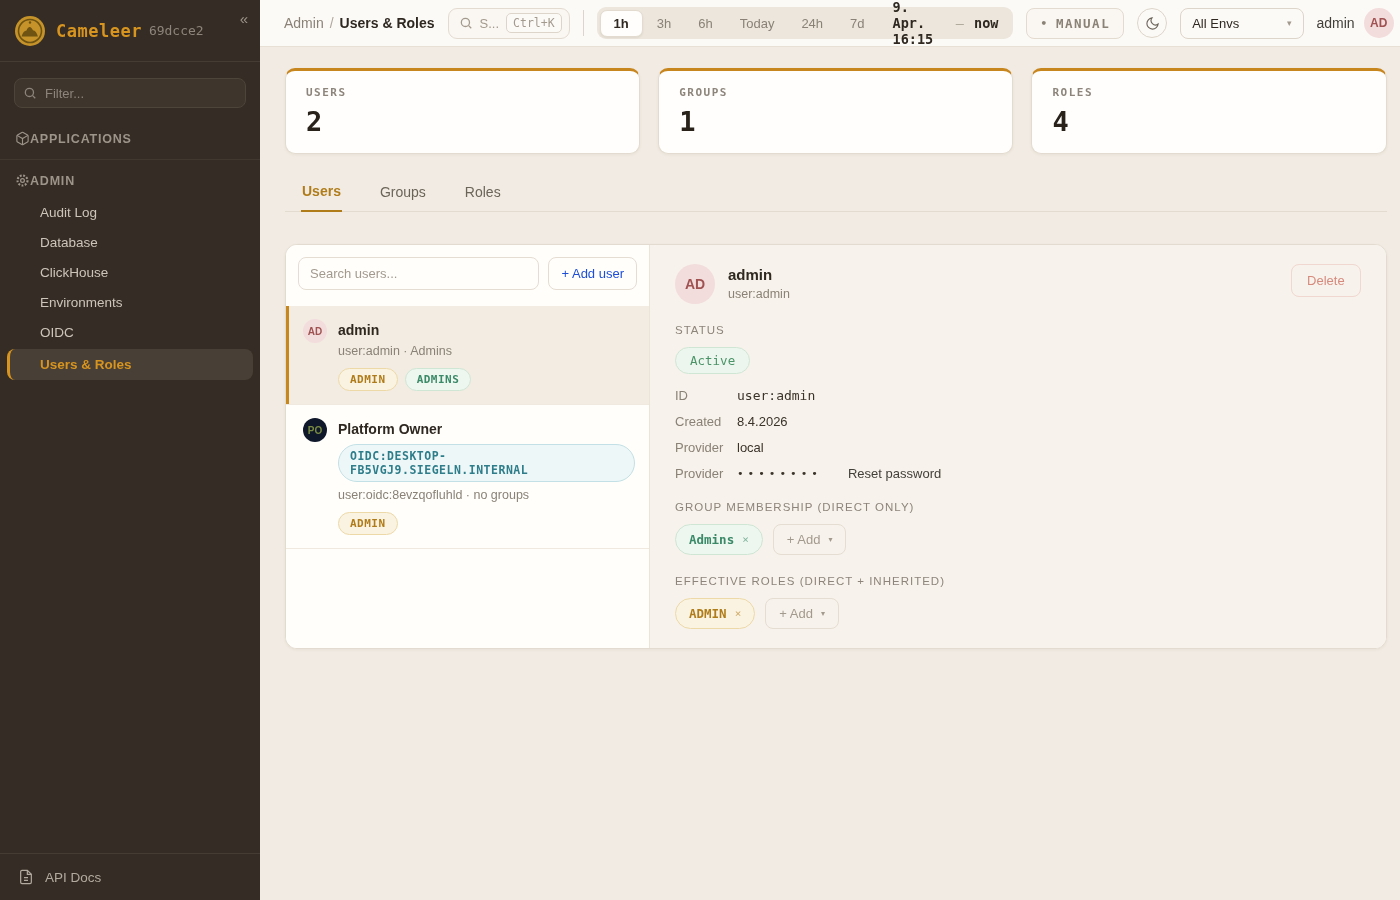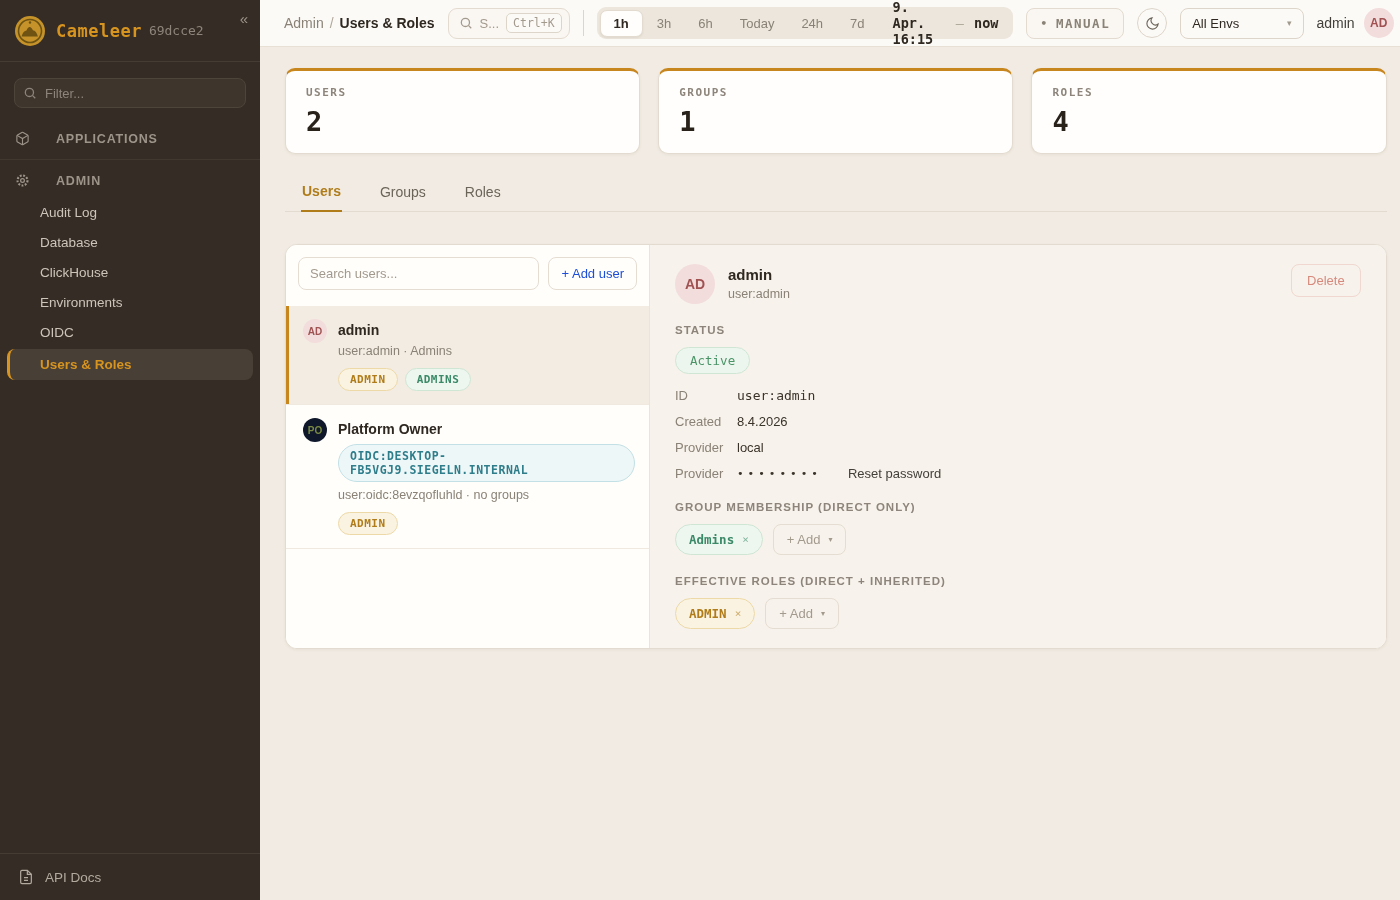--- a/index.html
+++ b/index.html
@@ -34,21 +34,21 @@
   }
   .filter-wrap { margin: 16px 14px 14px; position: relative; }
   .filter-wrap svg { position: absolute; left: 9px; top: 8px; }
   .filter-input {
     width: 100%; height: 30px; background: #3e362d; border: 1px solid #4d443a;
     border-radius: 8px; color: #cdc5ba; padding: 0 10px 0 30px; font-size: 13px;
     font-family: "Liberation Sans", sans-serif;
   }
   .filter-input::placeholder { color: #8d857b; }
   .section-label {
-    display: flex; align-items: center; gap: 26px; padding: 9px 15px;
+    display: flex; align-items: center; gap: 0; padding: 9px 15px;
     color: #9d948a; font-size: 12.5px; font-weight: bold; letter-spacing: 0.8px;
   }
   .side-divider { border: none; border-top: 1px solid #413830; margin: 4px 0; }
   .nav-item {
     padding: 7px 16px 7px 40px; font-size: 13.5px; color: #cdc5ba;
     cursor: pointer; margin: 1px 0;
   }
   .nav-item.active {
     margin: 2px 7px; padding: 8px 12px 8px 30px;
     background: #483f36; border-radius: 8px;
@@ -195,21 +195,21 @@
   .detail-pane { flex: 1; background: #f7f2eb; padding: 19px 25px; overflow: hidden; }
   .detail-head { display: flex; align-items: flex-start; gap: 13px; }
   .detail-name { font-size: 15px; font-weight: bold; color: #2e2820; padding-top: 2px; }
   .detail-sub { font-size: 12.5px; color: #8a8276; margin-top: 4px; }
   .delete-btn {
     margin-left: auto; border: 1px solid #f0d7d0; color: #d68a7d;
     background: transparent; border-radius: 8px; padding: 8px 15px;
     font-size: 13px; cursor: pointer; font-family: "Liberation Sans", sans-serif;
   }
   .section-title {
-    font-size: 11.5px; font-weight: bold; color: #8d857b;
+    font-size: 11.5px; font-weight: normal; color: #8d857b;
     letter-spacing: 1px; margin: 20px 0 11px;
   }
   .status-pill {
     font-family: "DejaVu Sans Mono", monospace; font-size: 12.5px;
     color: #4b9468; background: #edf6ee; border: 1px solid #d0e6d4;
     border-radius: 999px; padding: 5px 14px; display: inline-block;
   }
   .info-row { display: flex; align-items: center; font-size: 13px; margin: 11px 0; }
   .info-label { width: 62px; color: #8a8276; flex-shrink: 0; }
   .info-value { color: #3a332a; }

